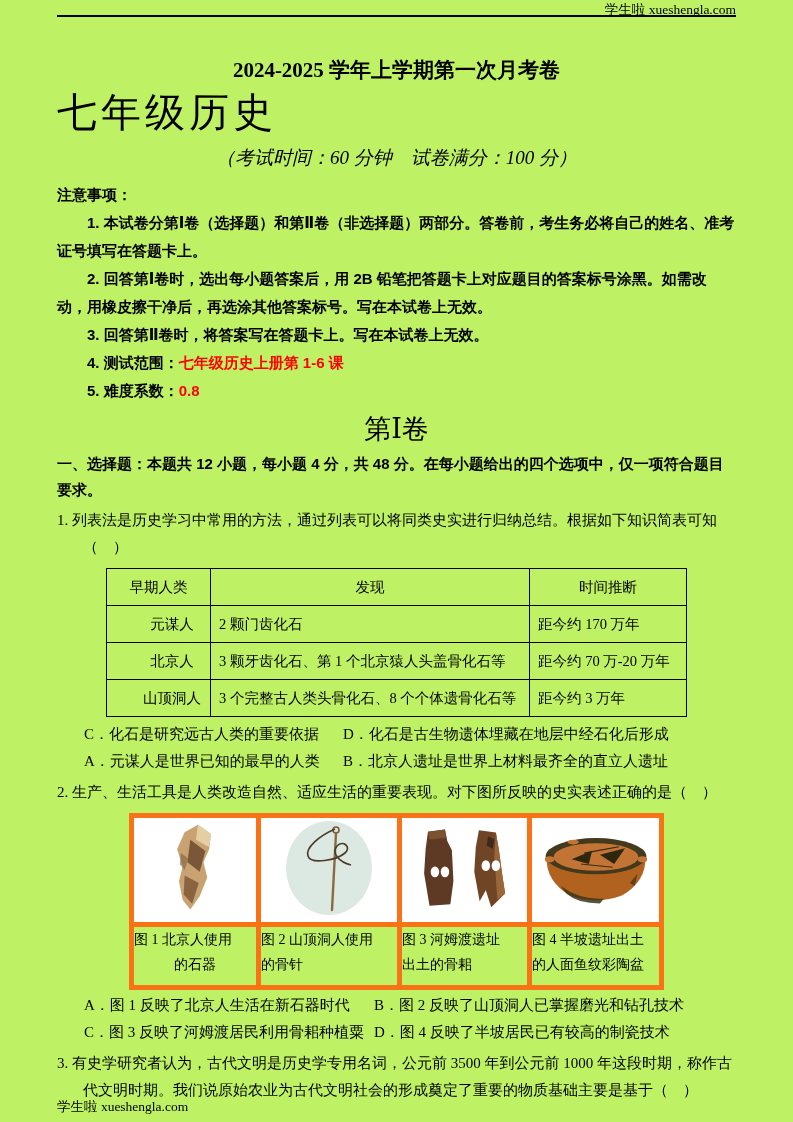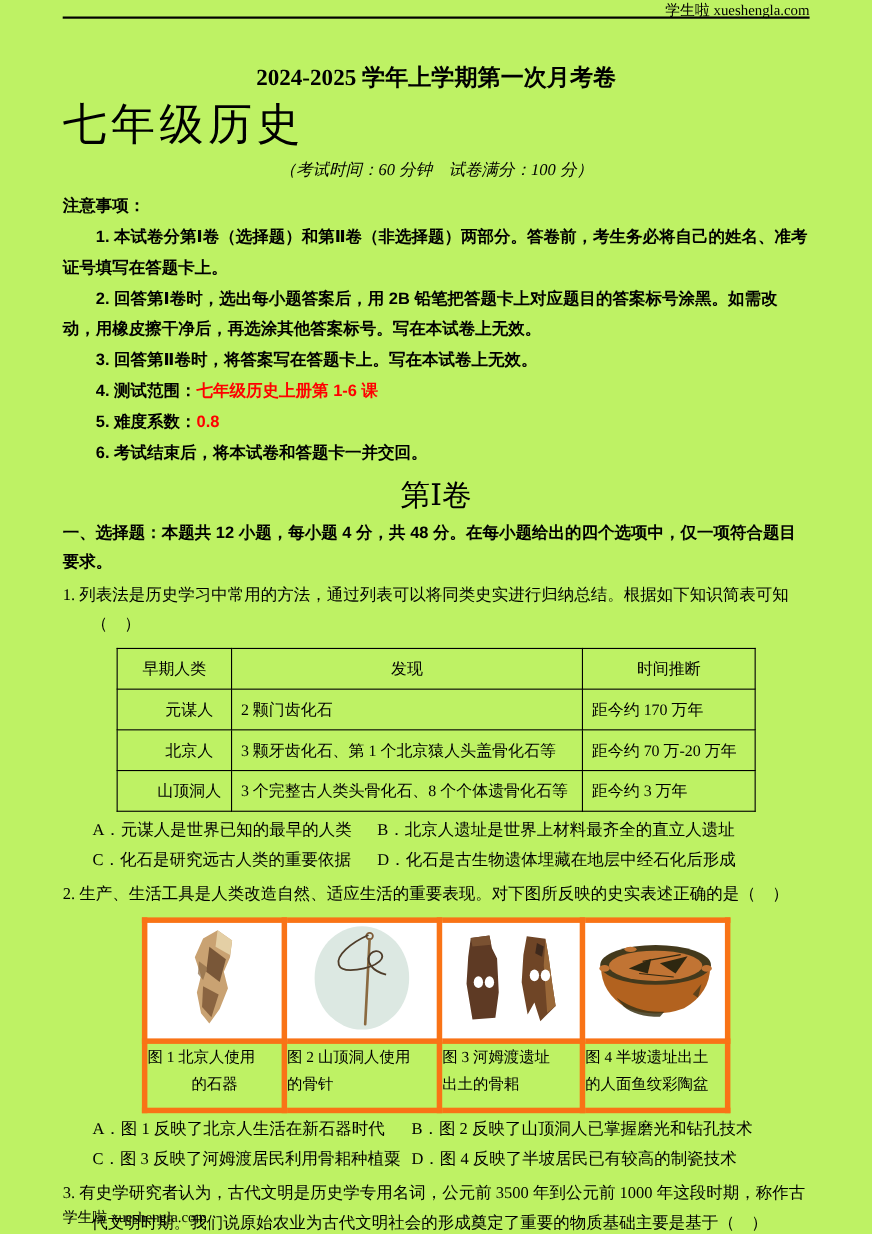--- a/index.html
+++ b/index.html
@@ -8,21 +8,21 @@
     background:#bef264; overflow:hidden; color:#000;
     font-family:"Liberation Serif","DejaVu Serif",serif;
   }
   .content { padding:0 57px; }
   .site-header { position:absolute; top:1px; right:57px; font-size:13.5px; }
   .header-rule { position:absolute; top:15px; left:57px; width:679px; border-top:2px solid #000; }
   .footer-site { position:absolute; bottom:6px; left:57px; font-size:13.5px; }
 
   .title { margin:0; padding-top:56px; text-align:center; font-size:21px; font-weight:bold; }
   .subject { margin:4px 0 0; text-align:left; font-size:40px; line-height:1.25; font-weight:normal; letter-spacing:4px; }
-  .exam-info { margin:7px 0 0; text-align:center; font-size:15px; font-style:italic; }
+  .exam-info { margin:7px 0 0; text-align:center; font-size:19px; font-style:italic; }
 
   .notes { margin-top:10px; font-family:"Liberation Sans","DejaVu Sans",sans-serif; font-weight:bold; font-size:15px; line-height:28px; }
   .notes p { margin:0; }
   .note-item { text-indent:2em; }
   .red { color:#ff0000; }
 
   .part-heading { margin:6px 0 0; text-align:center; font-size:27px; font-weight:normal; }
   .section-intro { margin:4px 0 0; font-family:"Liberation Sans","DejaVu Sans",sans-serif; font-weight:bold; font-size:15px; line-height:26px; }
 
   .question { margin:4px 0 0; font-size:15px; line-height:27px; padding-left:26px; text-indent:-26px; }
@@ -59,21 +59,20 @@
     <div class="subject">七年级历史</div>
     <div class="exam-info">（考试时间：60 分钟　试卷满分：100 分）</div>
 
     <div class="notes">
       <p>注意事项：</p>
       <p class="note-item">1. 本试卷分第Ⅰ卷（选择题）和第Ⅱ卷（非选择题）两部分。答卷前，考生务必将自己的姓名、准考证号填写在答题卡上。</p>
       <p class="note-item">2. 回答第Ⅰ卷时，选出每小题答案后，用 2B 铅笔把答题卡上对应题目的答案标号涂黑。如需改动，用橡皮擦干净后，再选涂其他答案标号。写在本试卷上无效。</p>
       <p class="note-item">3. 回答第Ⅱ卷时，将答案写在答题卡上。写在本试卷上无效。</p>
       <p class="note-item"><span>4. 测试范围：</span><span class="red">七年级历史上册第 1-6 课</span></p>
       <p class="note-item"><span>5. 难度系数：</span><span class="red">0.8</span></p>
-      <p class="note-item">6. 考试结束后，将本试卷和答题卡一并交回。</p>
     </div>
 
     <div class="part-heading">第Ⅰ卷</div>
     <div class="section-intro">一、选择题：本题共 12 小题，每小题 4 分，共 48 分。在每小题给出的四个选项中，仅一项符合题目要求。</div>
 
     <p class="question">1. 列表法是历史学习中常用的方法，通过列表可以将同类史实进行归纳总结。根据如下知识简表可知（　）</p>
 
     <table class="ktable">
       <tbody>
           <tr class="hdr">
@@ -93,26 +92,26 @@
       </tr>
       <tr>
         <td class="c1">山顶洞人</td>
         <td class="c2">3 个完整古人类头骨化石、8 个个体遗骨化石等</td>
         <td class="c3">距今约 3 万年</td>
       </tr>
     </tbody>
       </table>
 
     <div class="opt-row">
+      <span class="w-q1">C．化石是研究远古人类的重要依据</span>
+      <span>D．化石是古生物遗体埋藏在地层中经石化后形成</span>
+    </div>
+    <div class="opt-row">
       <span class="w-q1">A．元谋人是世界已知的最早的人类</span>
       <span>B．北京人遗址是世界上材料最齐全的直立人遗址</span>
-    </div>
-    <div class="opt-row">
-      <span class="w-q1">C．化石是研究远古人类的重要依据</span>
-      <span>D．化石是古生物遗体埋藏在地层中经石化后形成</span>
     </div>
 
     <p class="question">2. 生产、生活工具是人类改造自然、适应生活的重要表现。对下图所反映的史实表述正确的是（　）</p>
 
     <table class="ftable">
       <tbody>
           <tr>
         <td class="fc1 fig-img">
           <svg width="66" height="96" viewBox="0 0 70 100">
             <path d="M38 4 L52 14 L50 30 L44 44 L48 60 L40 80 L30 94 L22 84 L18 64 L22 48 L16 30 L24 12 Z" fill="#c9a272"></path>

